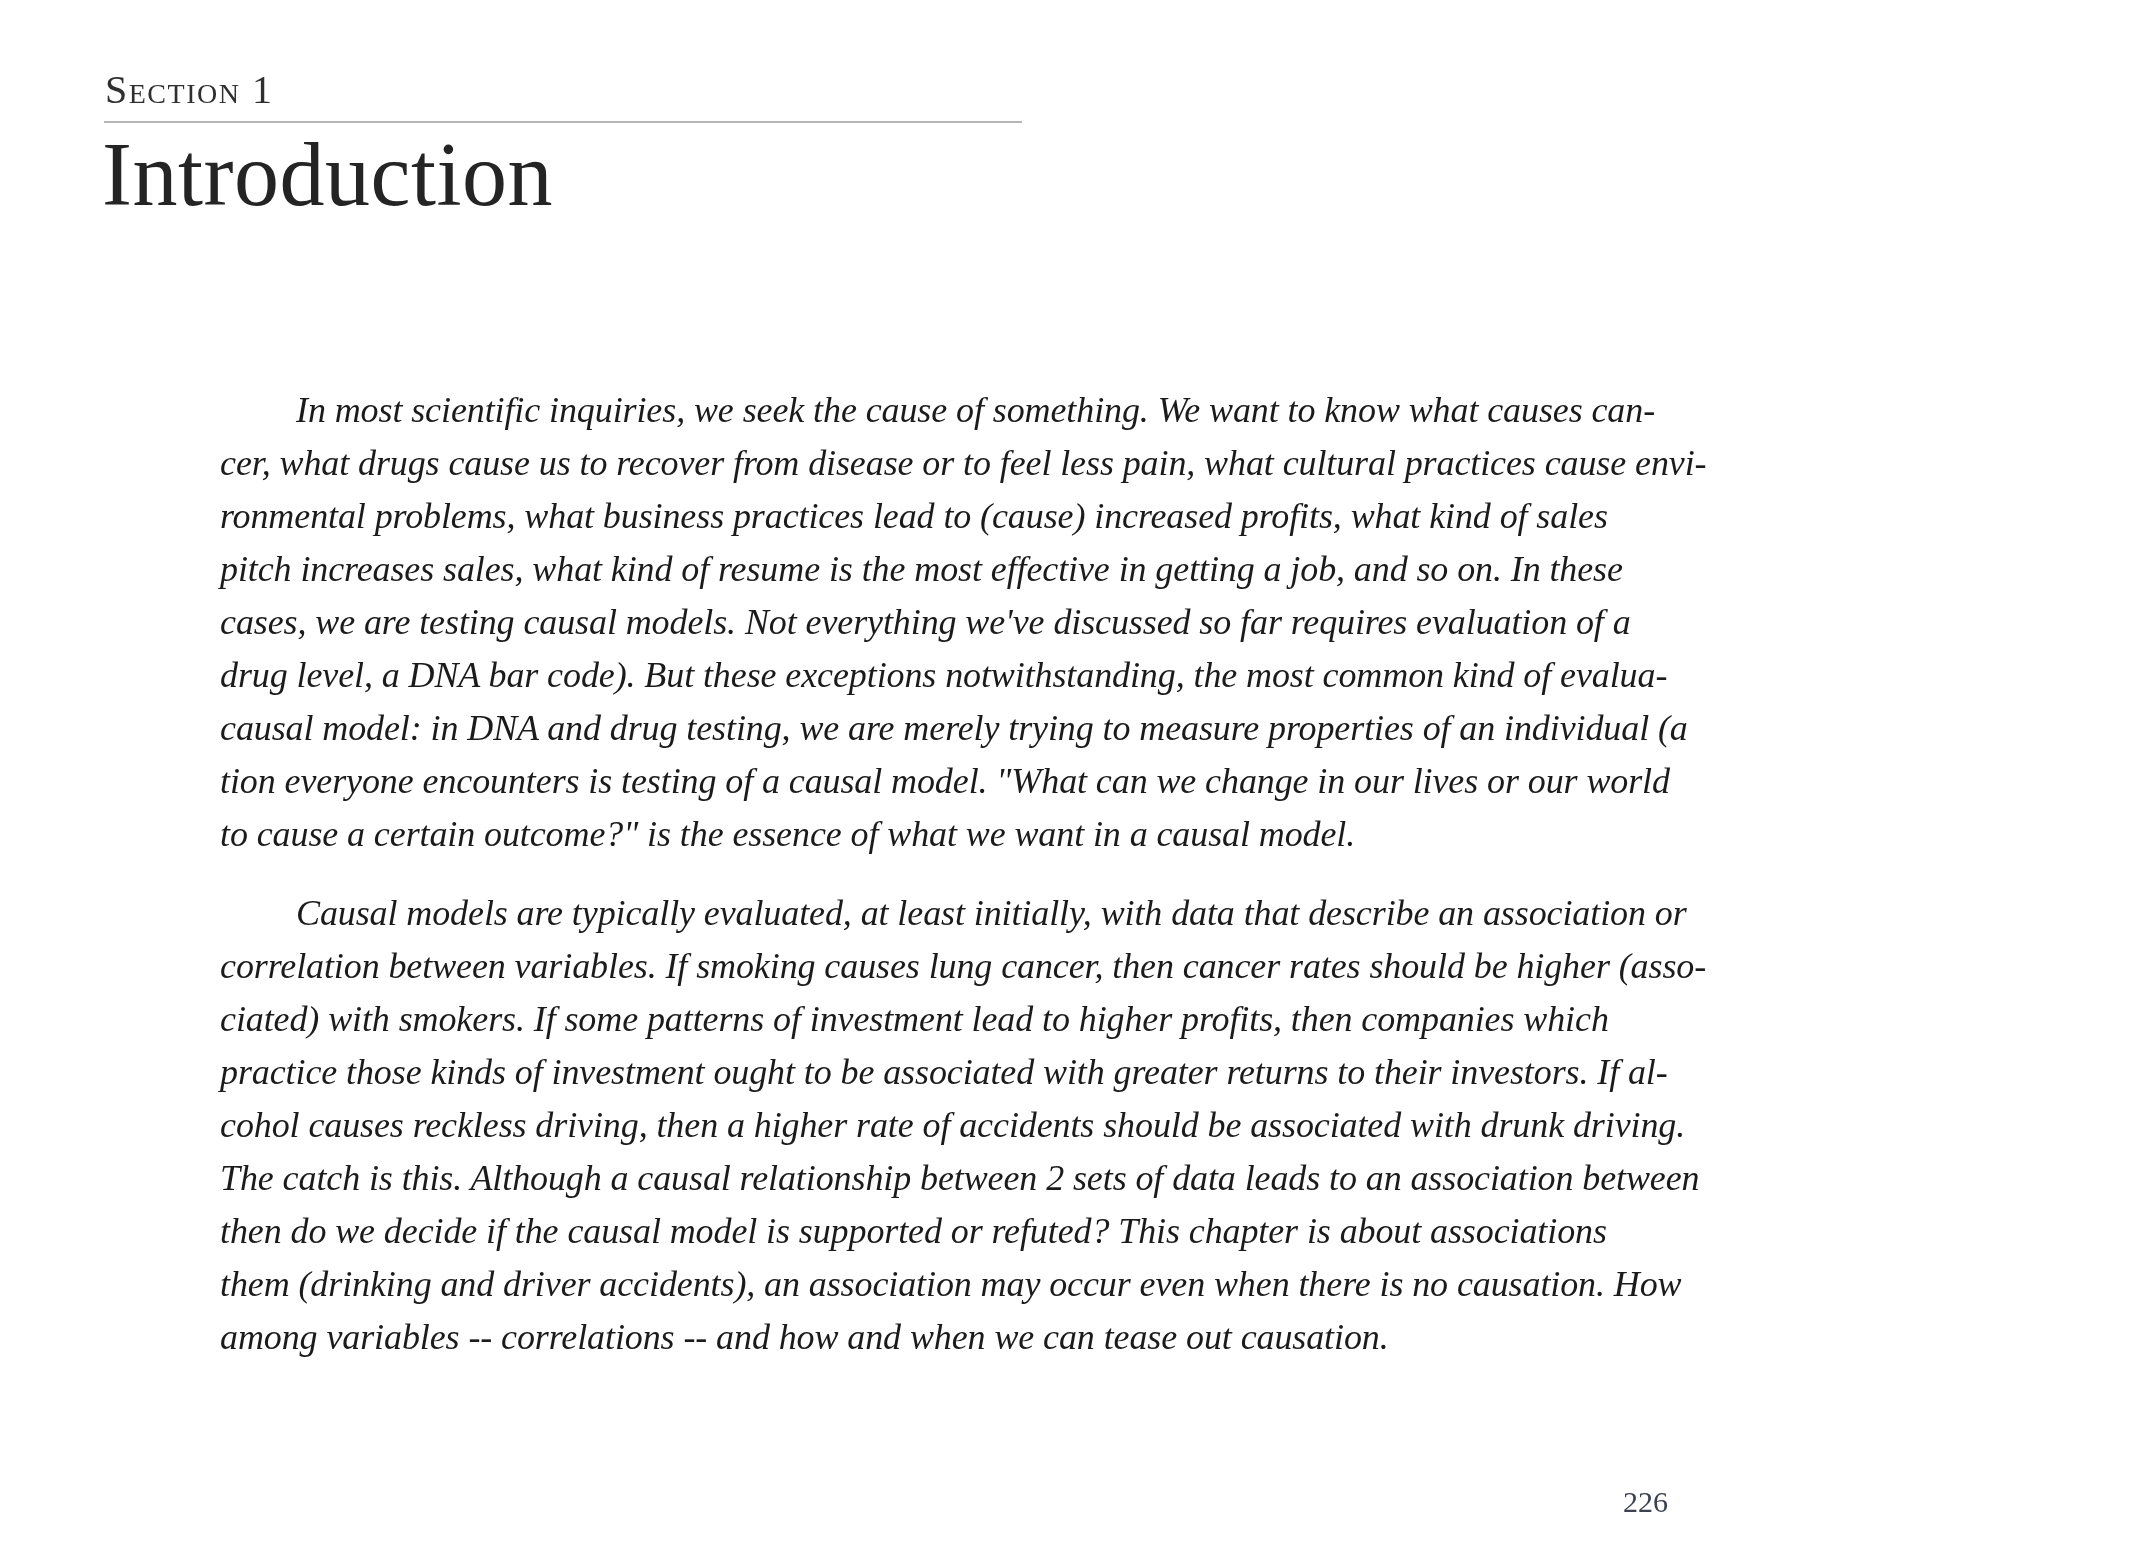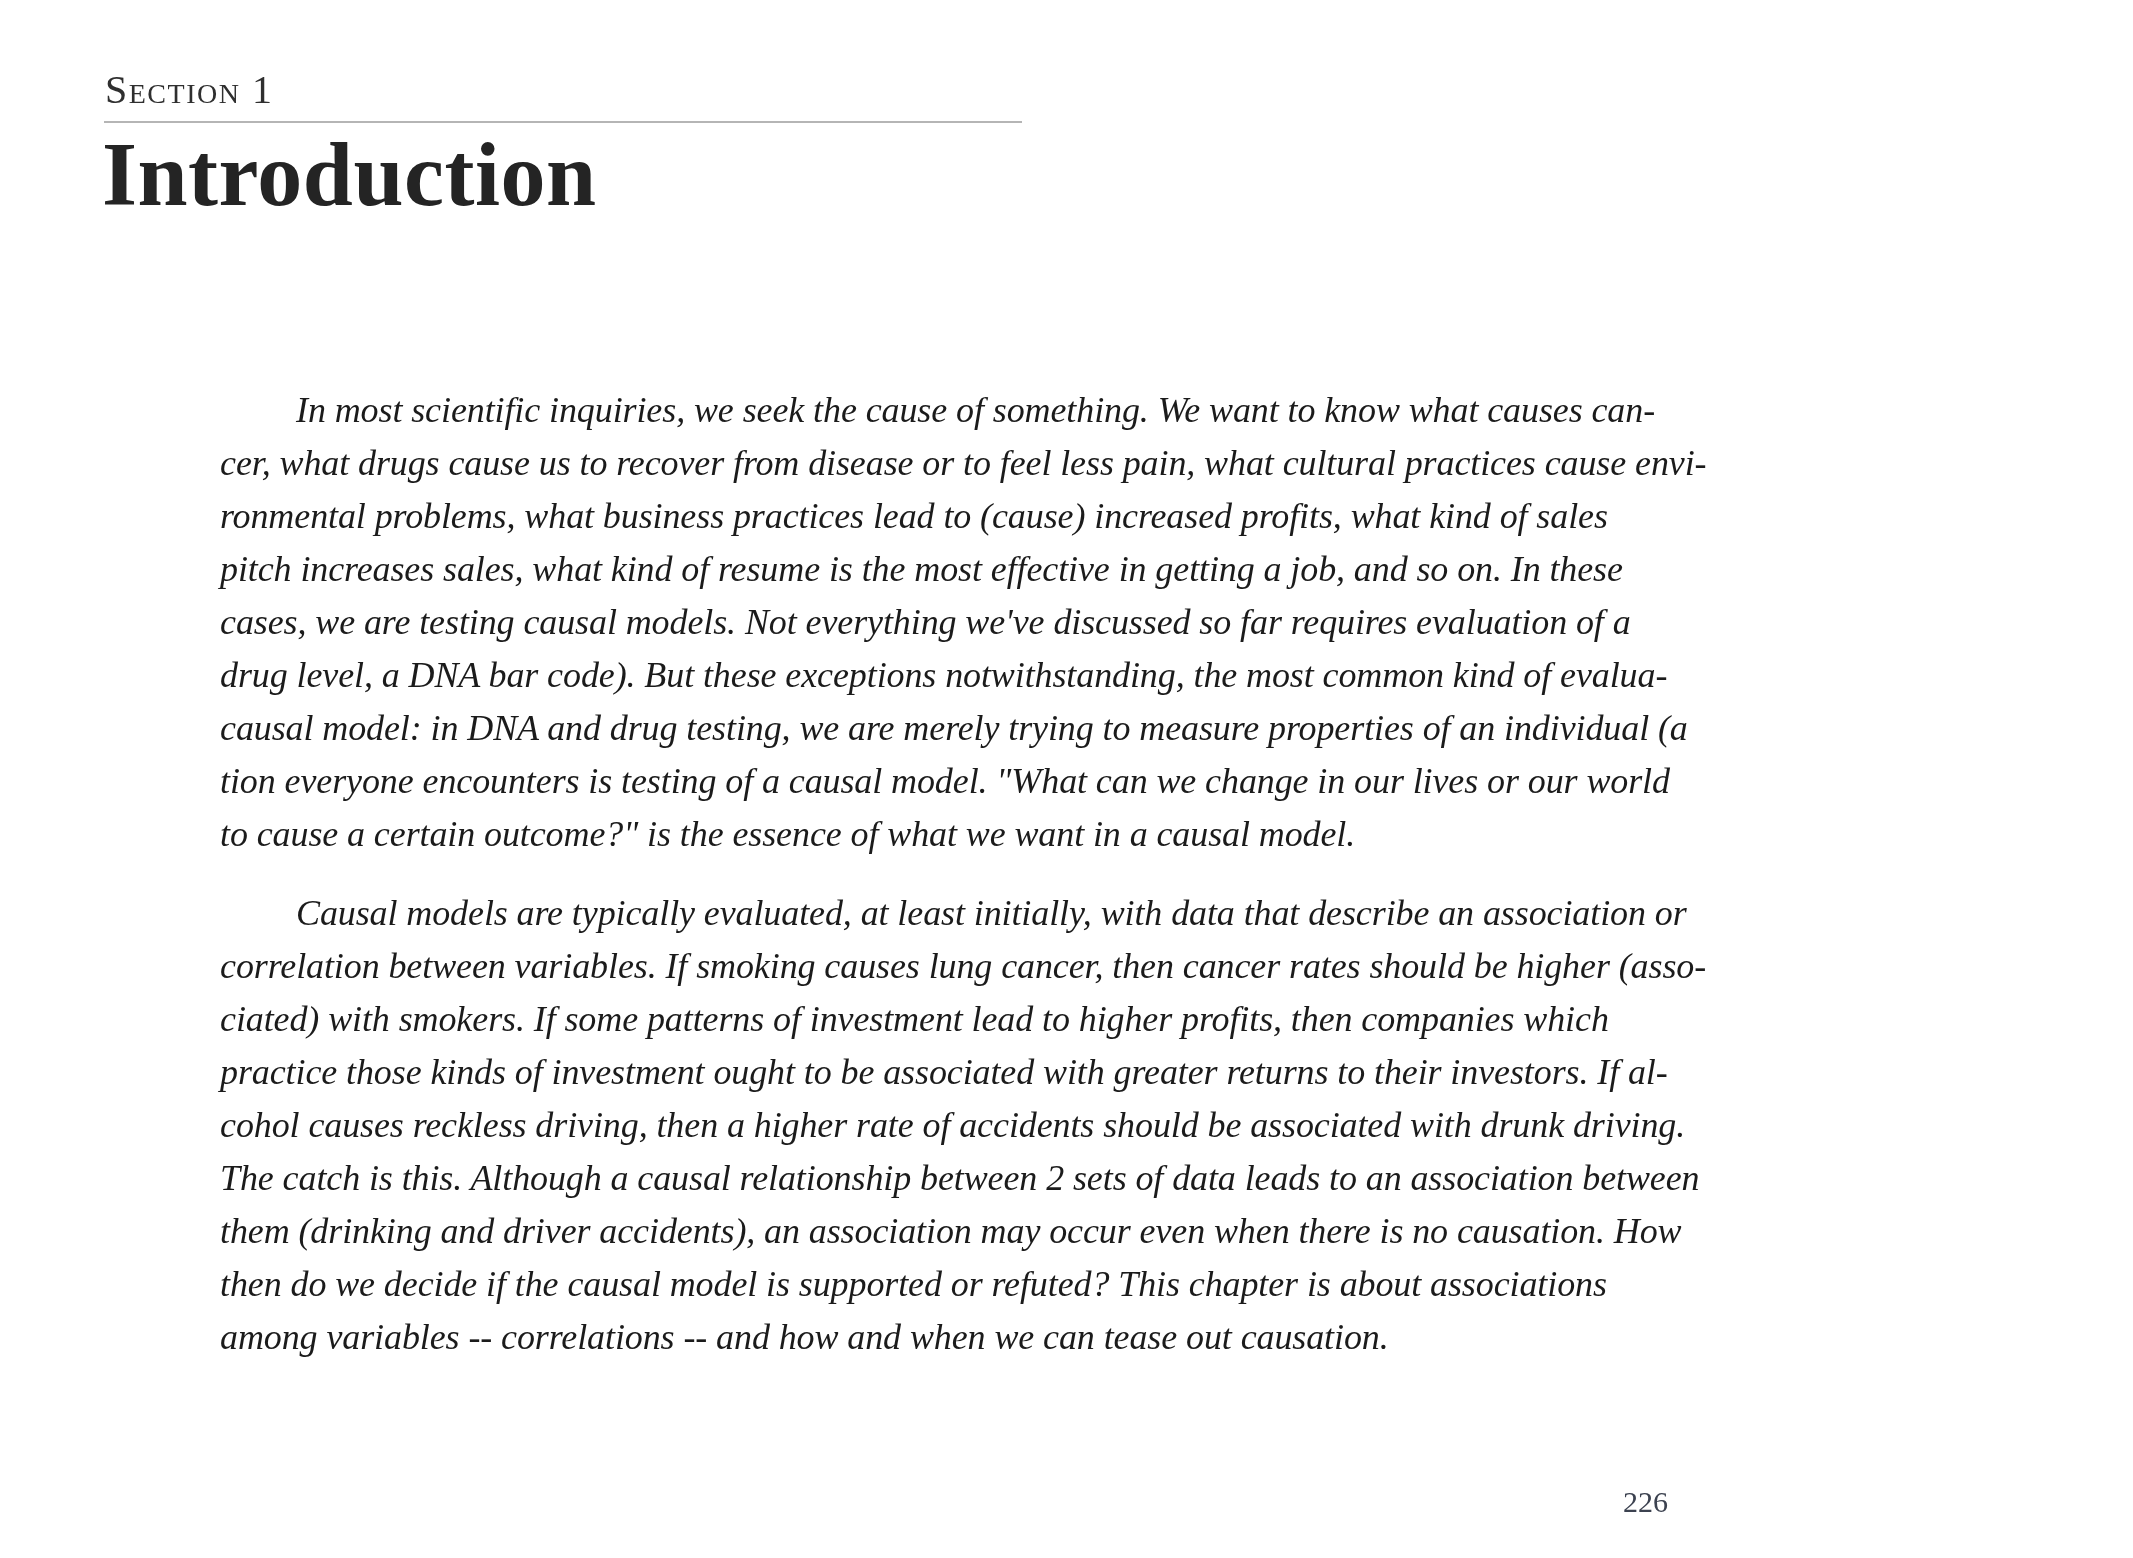--- a/index.html
+++ b/index.html
@@ -40,21 +40,21 @@
     width: 918px;
     height: 2px;
     background: var(--rule);
     border: none;
   }
   .title {
     position: absolute;
     left: 102px;
     top: 130px;
     font-size: 90px;
-    font-weight: bold;
+    font-weight: normal;
     color: var(--title);
     line-height: 1;
     letter-spacing: 0.5px;
   }
   .body-text {
     position: absolute;
     left: 220px;
     top: 384px;
     width: 1740px;
     font-size: 36px;
@@ -99,22 +99,22 @@
         <div class="line">tion everyone encounters is testing of a causal model. "What can we change in our lives or our world</div>
         <div class="line">to cause a certain outcome?" is the essence of what we want in a causal model.</div>
       </div>
       <div class="paragraph">
         <div class="line first">Causal models are typically evaluated, at least initially, with data that describe an association or</div>
         <div class="line">correlation between variables. If smoking causes lung cancer, then cancer rates should be higher (asso-</div>
         <div class="line">ciated) with smokers. If some patterns of investment lead to higher profits, then companies which</div>
         <div class="line">practice those kinds of investment ought to be associated with greater returns to their investors. If al-</div>
         <div class="line">cohol causes reckless driving, then a higher rate of accidents should be associated with drunk driving.</div>
         <div class="line">The catch is this. Although a causal relationship between 2 sets of data leads to an association between</div>
+        <div class="line">then do we decide if the causal model is supported or refuted? This chapter is about associations</div>
         <div class="line">them (drinking and driver accidents), an association may occur even when there is no causation. How</div>
-        <div class="line">then do we decide if the causal model is supported or refuted? This chapter is about associations</div>
         <div class="line">among variables -- correlations -- and how and when we can tease out causation.</div>
       </div>
     </main>
 
   <footer>
     <div class="page-number">226</div>
   </footer>
 
 </div>
 

